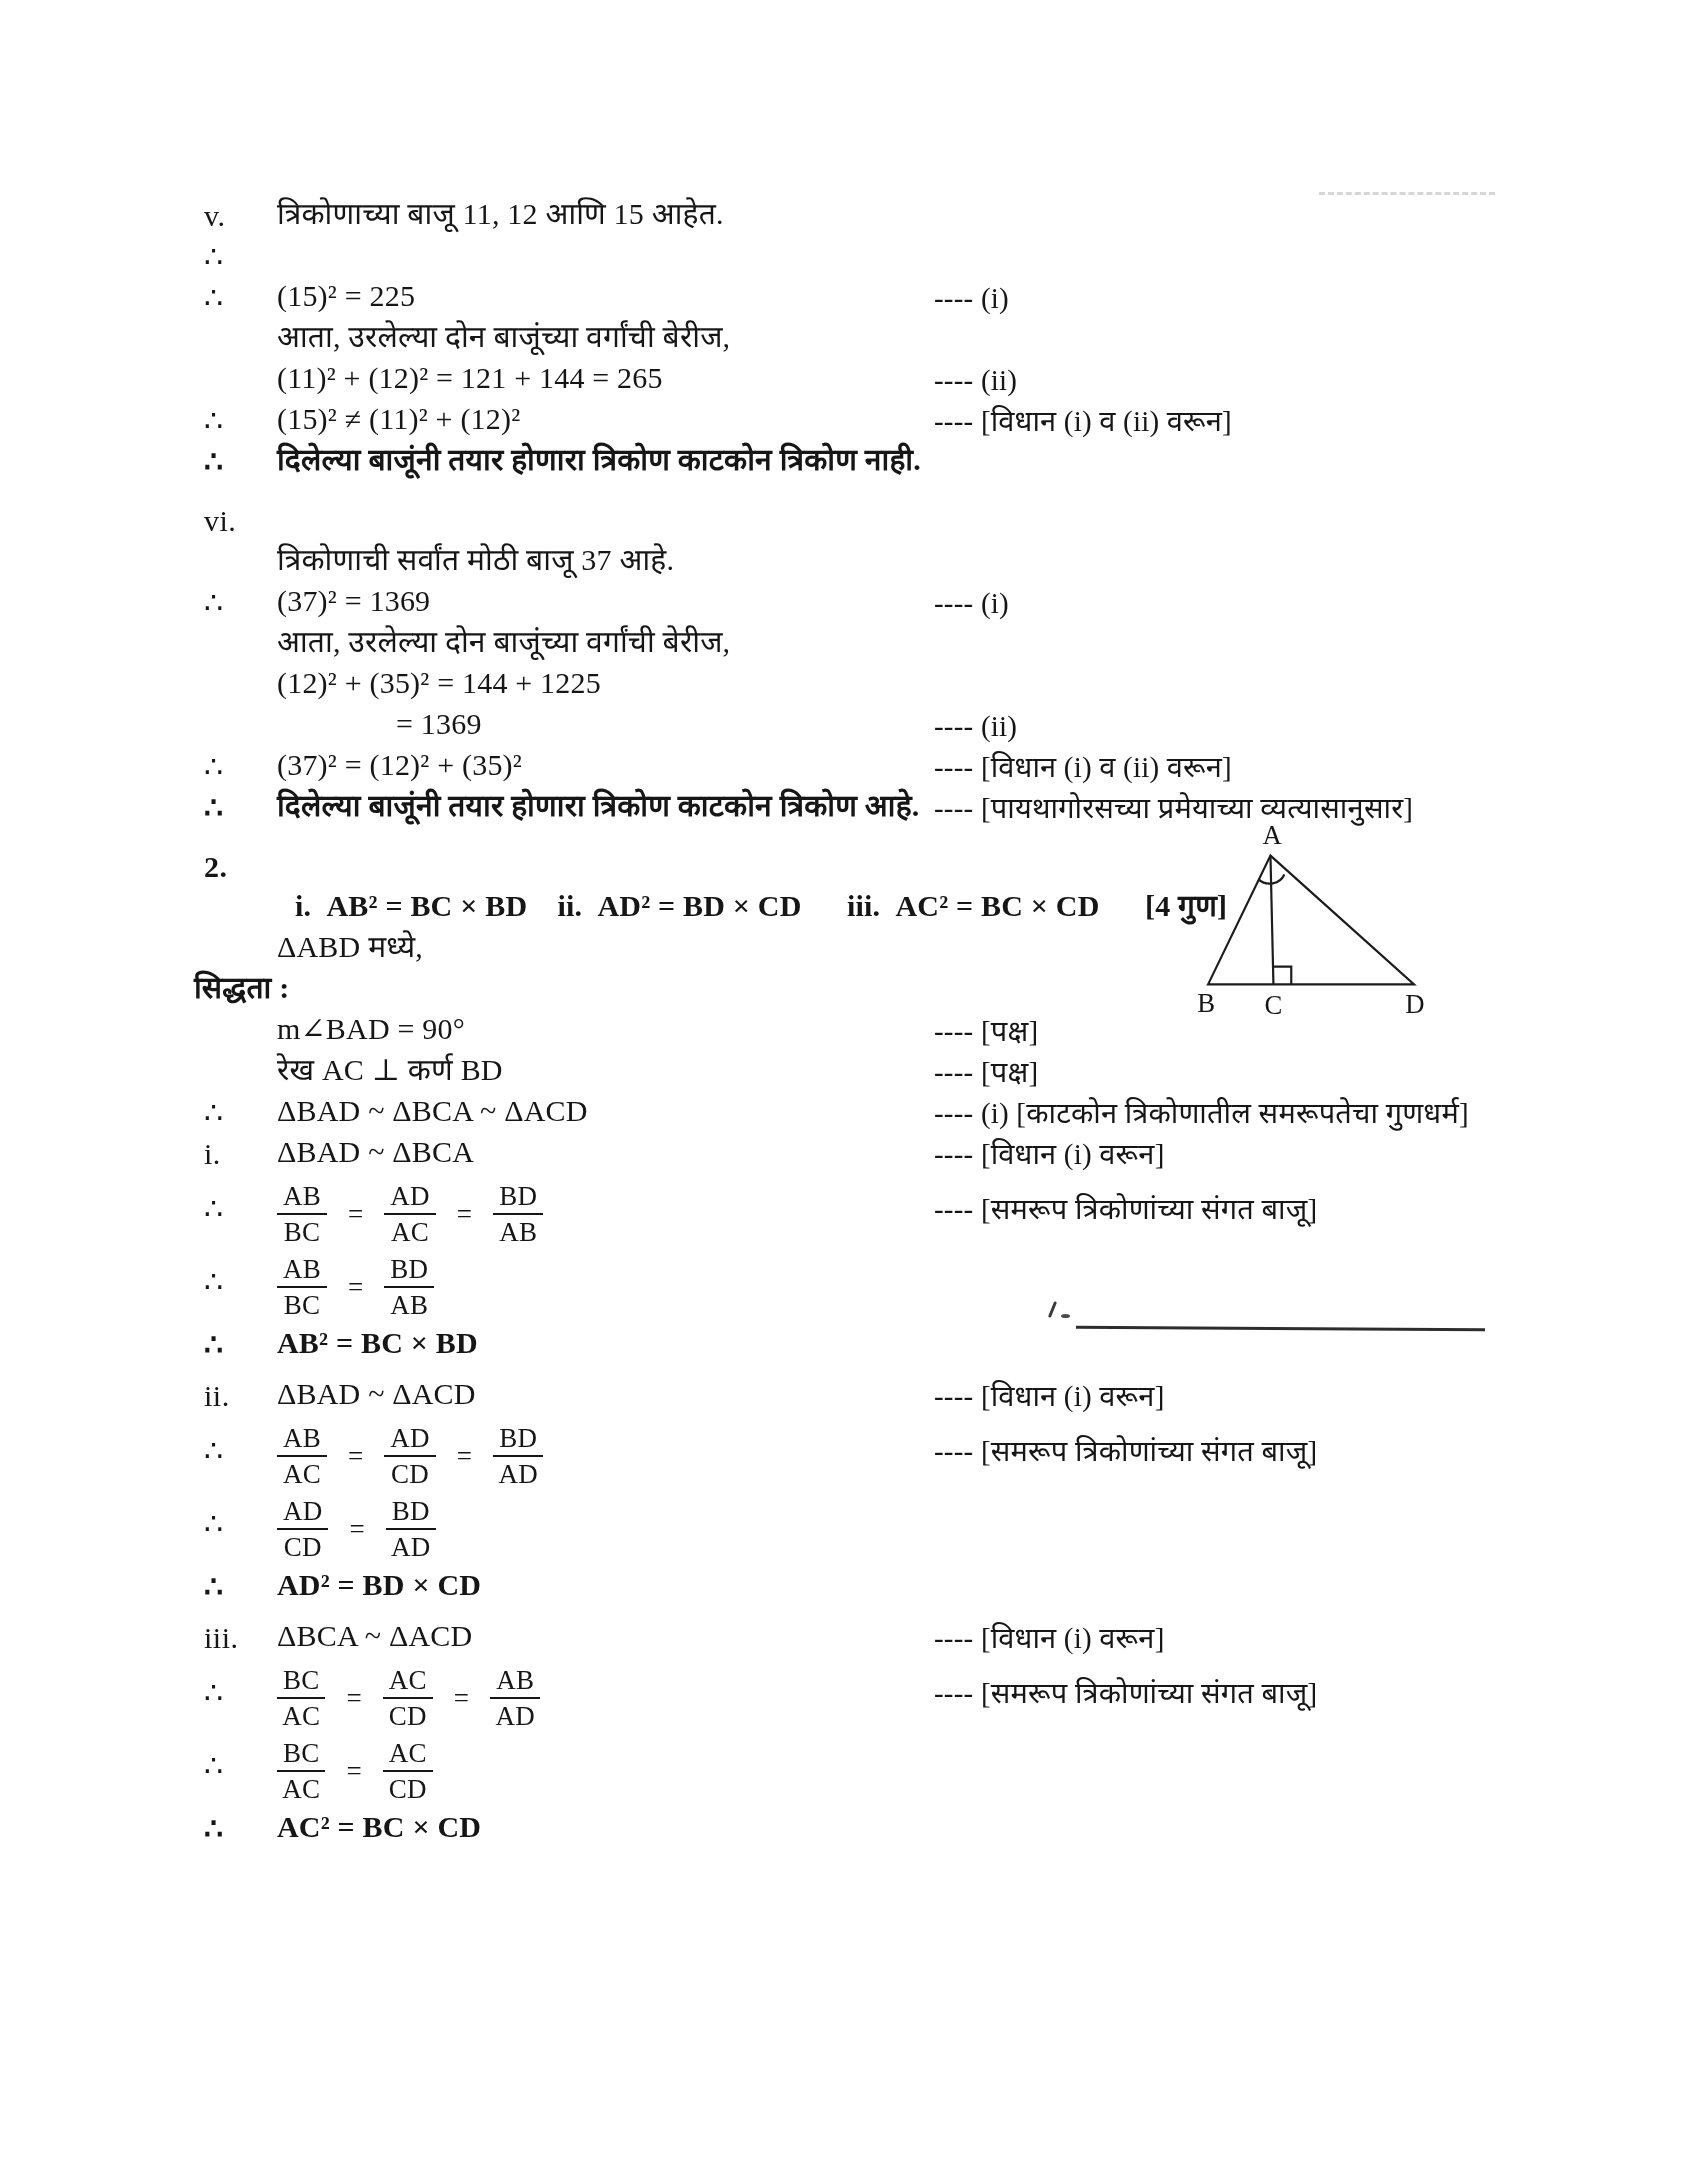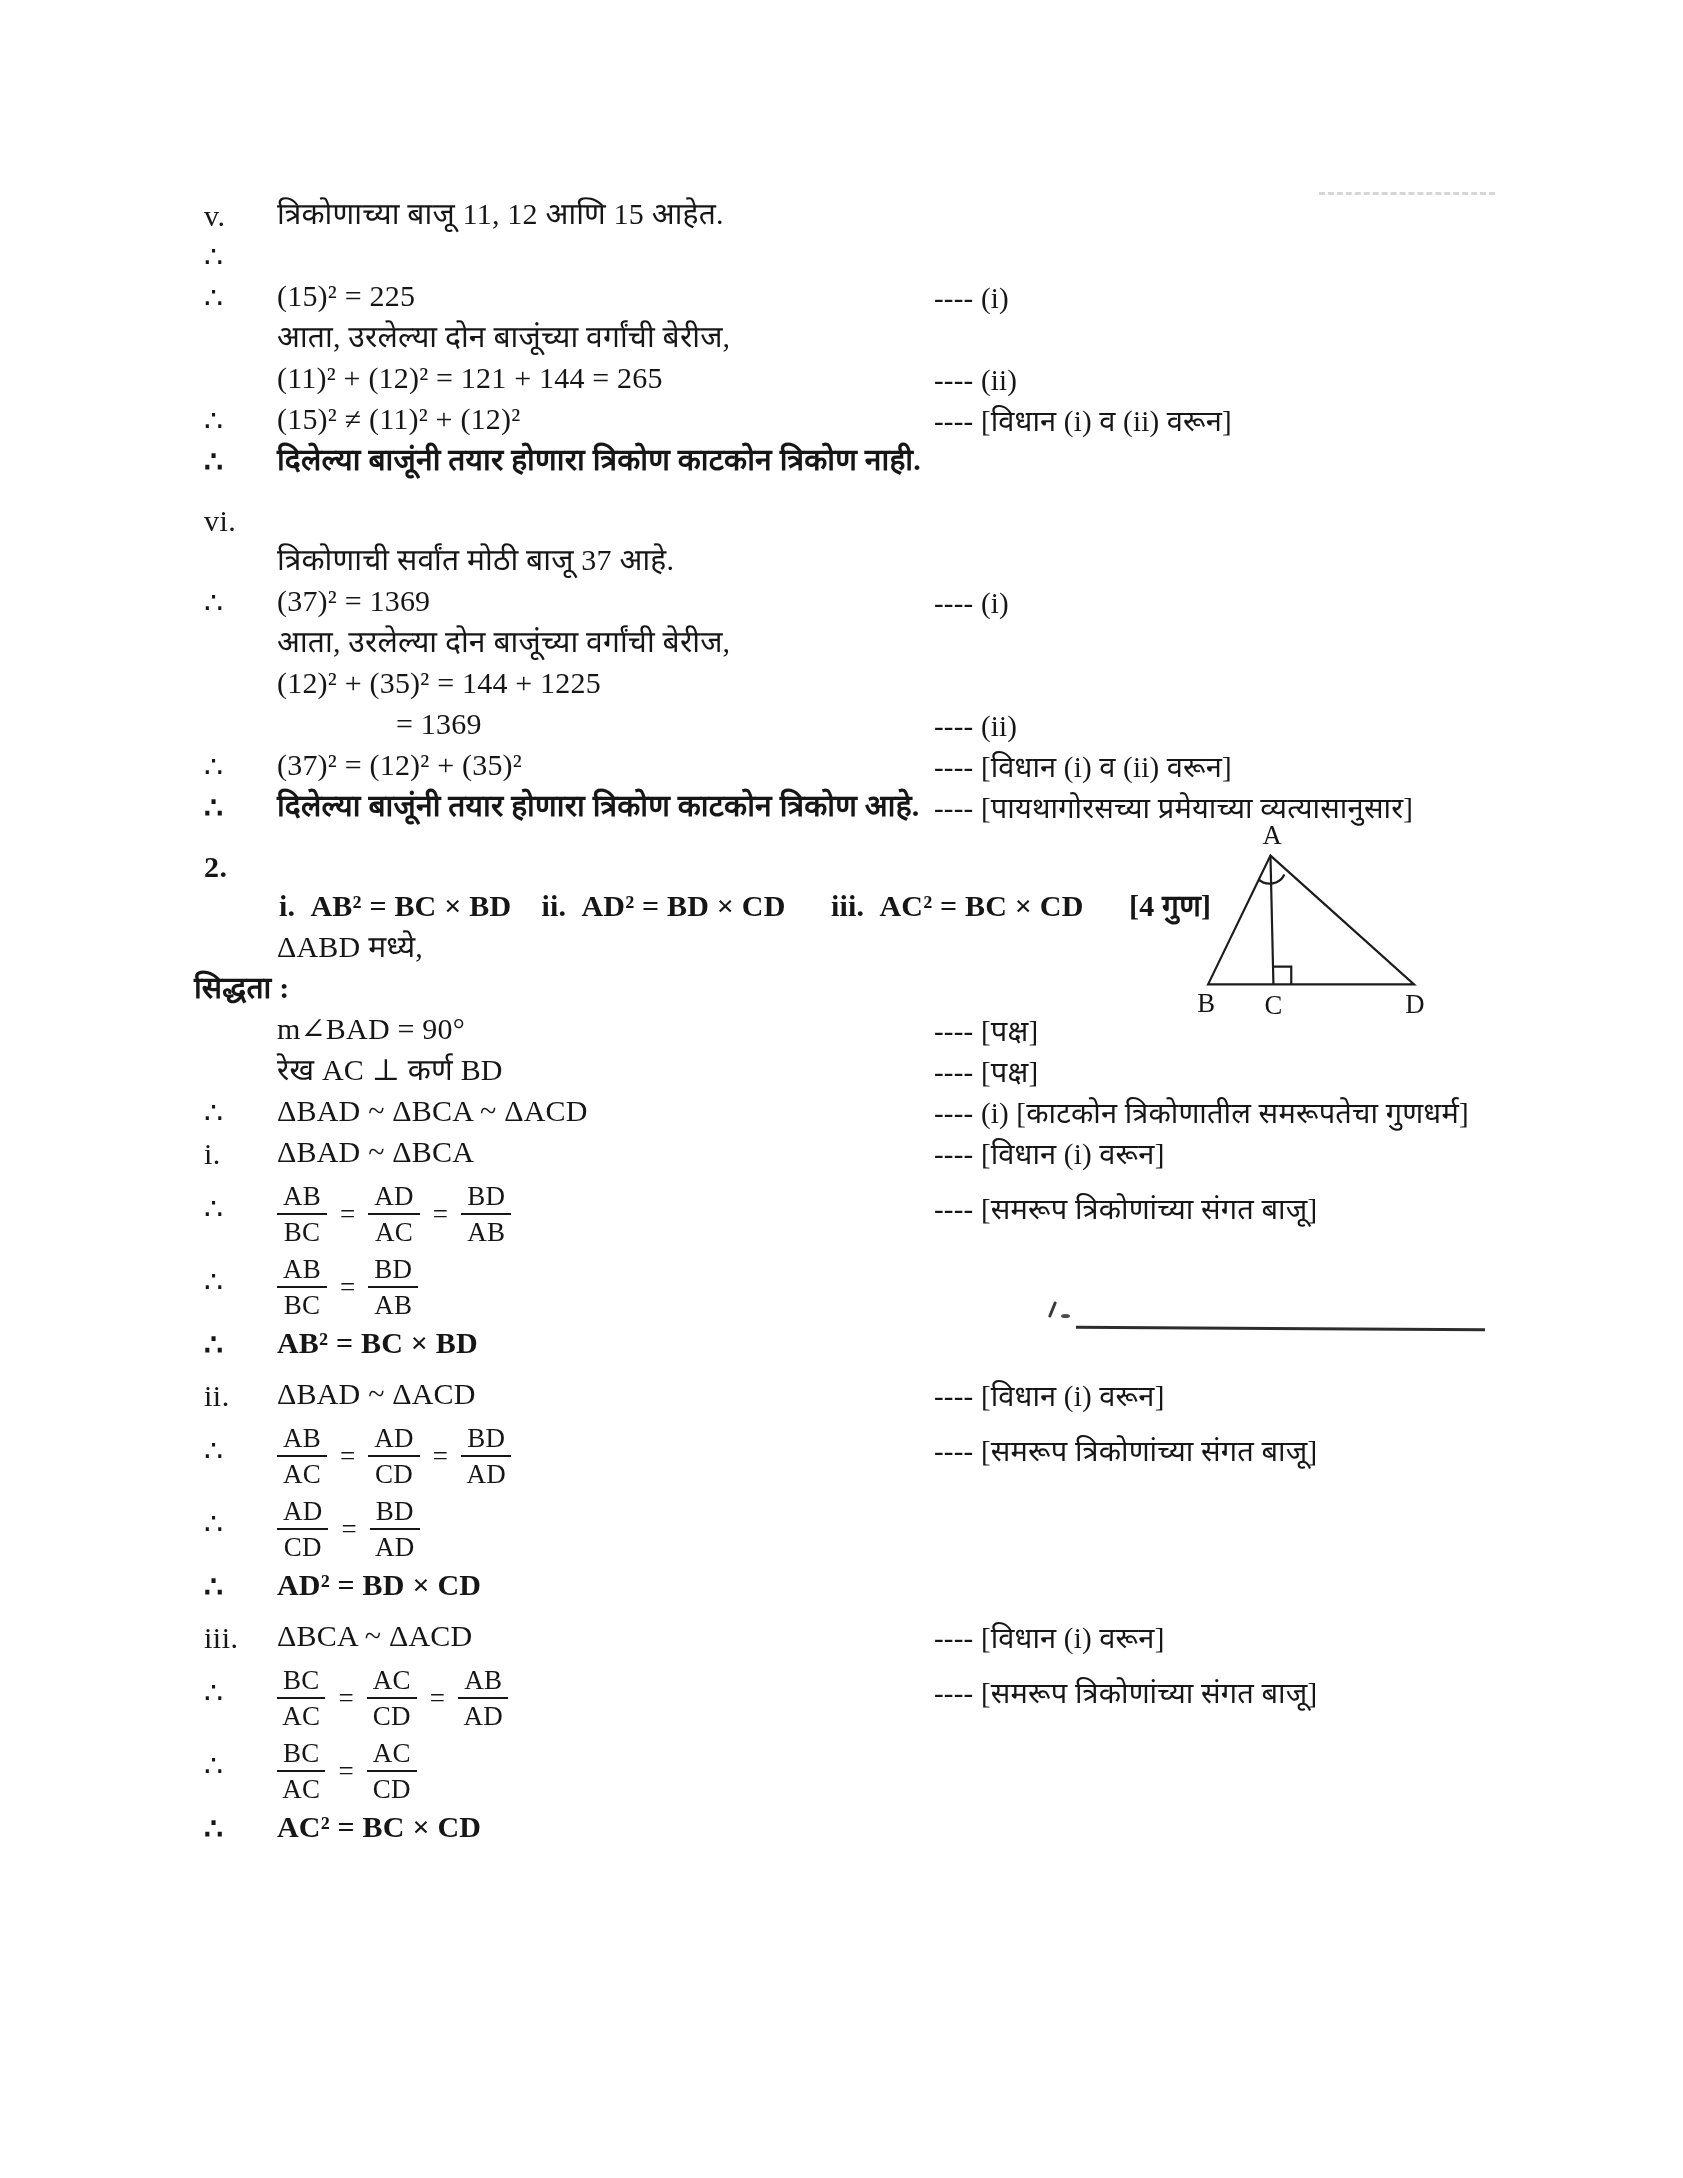--- a/index.html
+++ b/index.html
@@ -30,28 +30,28 @@
   .row .ann {
     position:absolute; left:934px; top:3px;
     white-space:nowrap; font-size:29px; letter-spacing:0.2px;
   }
   .row.bold .content, .row.bold .marker { font-weight:bold; }
 
   .row.sec  { margin-top:18px; }
   .row.sec2 { margin-top:8px;text-decoration:underline; }
   .row.res  { margin-top:4px; margin-bottom:10px; }
   .row.flush { padding-left:194px; }
-  .row.ind1 .content { margin-left:2px; }
+  .row.ind1 .content { margin-left:18px; }
   .row.ind-eq .content { margin-left:119px; }
 
   
   .row.fr { min-height:73px; padding-top:2px; }
   .row.fr .marker { top:50%; transform:translateY(-58%); }
   .row.fr .ann    { top:50%; transform:translateY(-58%); }
-  .frwrap { display:inline-flex; align-items:center; gap:12px; font-size:27px; }
+  .frwrap { display:inline-flex; align-items:center; gap:20px; font-size:27px; }
   .frac { display:inline-block; text-align:center; line-height:1.05; }
   .frac .num { display:block; padding:0 6px 3px; border-bottom:2px solid #161616; }
   .frac .den { display:block; padding-top:3px; }
   .eq { padding:0 1px; }
 
   
   .diagram { position:absolute; left:1193px; top:818px; width:248px; height:203px; }
   .diagram svg { width:100%; height:100%; }
   .diagram text { font-family:"Liberation Serif","DejaVu Serif",serif; font-size:27px; fill:#161616; }
   .diagram path, .diagram line, .diagram polyline { stroke:#1c1c1c; stroke-width:2.2; fill:none; }

